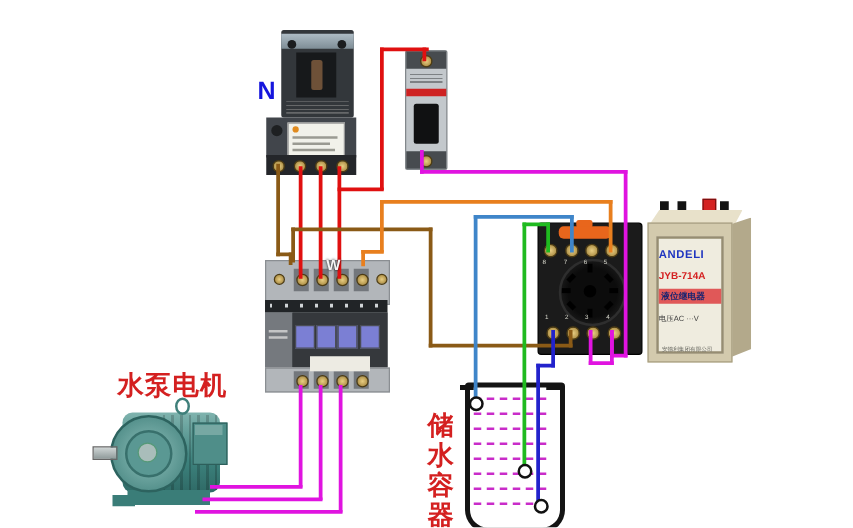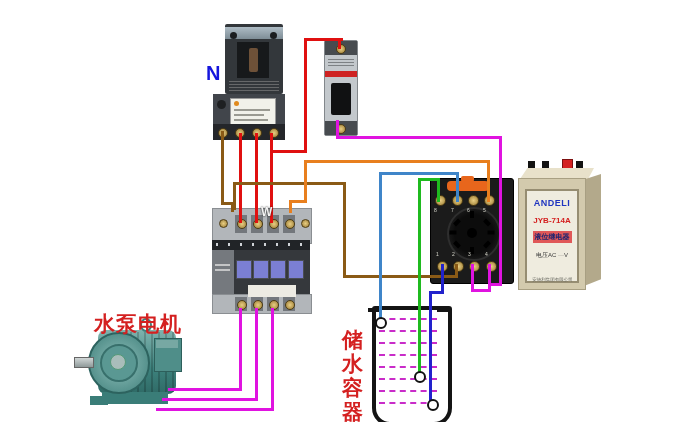--- a/index.html
+++ b/index.html
@@ -62,21 +62,21 @@
   
   #relay{left:518px;top:155px;width:86px;height:134px;z-index:2;}
   .rl-pin{position:absolute;top:6px;width:7px;height:11px;background:#131313;}
   .rl-btn{left:44px;top:4px;width:9px;height:10px;background:#d42222;border:1px solid #7d1010;}
   .rl-topface{left:2px;top:13px;width:74px;height:11px;background:#e8e1ca;
               clip-path:polygon(10% 0,100% 0,92% 100%,0 100%);}
   .rl-front{left:0;top:23px;width:66px;height:110px;background:#d3caad;border:1px solid #a89f82;}
   .rl-sideface{left:66px;top:19px;width:17px;height:112px;background:#b3a98b;
                clip-path:polygon(0 5%,100% 0,100% 94%,0 100%);}
   .rl-panel{left:6px;top:10px;width:50px;height:90px;background:#efecdf;border:2px solid #968d72;
-            display:flex;flex-direction:column;align-items:center;position:absolute;}
+            display:flex;flex-direction:column;position:absolute;}
   .rl-brand{margin-top:7px;font-size:9px;font-weight:bold;color:#1f35c0;letter-spacing:.5px;}
   .rl-model{margin-top:8px;font-size:8px;font-weight:bold;color:#d42020;}
   .rl-name{margin-top:6px;font-size:7px;font-weight:bold;color:#1a2470;background:#e05858;
            padding:1px 2px;}
   .rl-volt{margin-top:8px;font-size:6px;color:#3c3c3c;}
   .rl-co{margin-top:16px;font-size:5px;color:#6a6a62;transform:scale(.9);}
   
   #motor{left:74px;top:316px;width:114px;height:96px;z-index:2;}
   .mt-body{left:24px;top:14px;width:78px;height:64px;border-radius:8px;
            background:linear-gradient(#7fb3ae,#3d827d 60%,#2f6a66);}
@@ -241,21 +241,21 @@
     <div class="tk-lip" style="left:-8px;"></div>
     <div class="tk-lip" style="left:61px;"></div>
   </div>
 
   <div class="electrode" style="left:375px;top:317px;"></div>
   <div class="electrode" style="left:414px;top:371px;"></div>
   <div class="electrode" style="left:427px;top:399px;"></div>
 
   <div class="txt" style="left:206px;top:62px;font-size:20px;font-weight:bold;color:#1515dd;">N</div>
   <div class="txt" style="left:261px;top:205px;font-size:12px;font-weight:bold;color:#f4f4f4;text-shadow:0 0 2px #000;">W</div>
-  <div class="txt" style="left:94px;top:310px;font-size:21px;font-weight:bold;color:#d42020;letter-spacing:1px;">水泵电机</div>
+  <div class="txt" style="left:94px;top:294px;font-size:21px;font-weight:bold;color:#d42020;letter-spacing:1px;">水泵电机</div>
   <div id="tank-label"></div>
 
 <div class="wire" style="left: 239px; top: 133px; width: 3px; height: 90px; background: rgb(224, 16, 16);"></div>
     <div class="wire" style="left: 255px; top: 133px; width: 3px; height: 90px; background: rgb(224, 16, 16);"></div>
     <div class="wire" style="left: 270px; top: 133px; width: 3px; height: 90px; background: rgb(224, 16, 16);"></div>
     <div class="wire" style="left: 270px; top: 150px; width: 37px; height: 3px; background: rgb(224, 16, 16);"></div>
     <div class="wire" style="left: 304px; top: 38px; width: 3px; height: 114px; background: rgb(224, 16, 16);"></div>
     <div class="wire" style="left: 304px; top: 38px; width: 39px; height: 3px; background: rgb(224, 16, 16);"></div>
     <div class="wire" style="left: 338px; top: 38px; width: 3px; height: 11px; background: rgb(224, 16, 16);"></div>
     <div class="wire" style="left: 221px; top: 131px; width: 3px; height: 74px; background: rgb(138, 90, 22);"></div>

